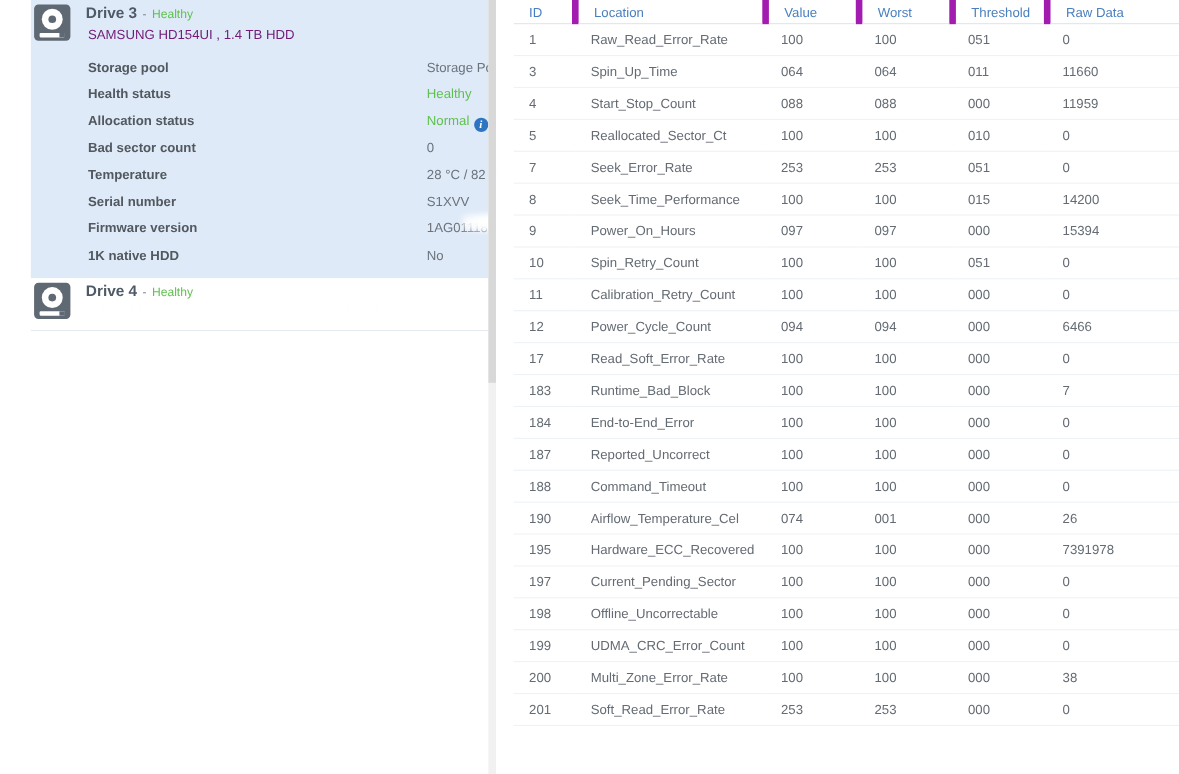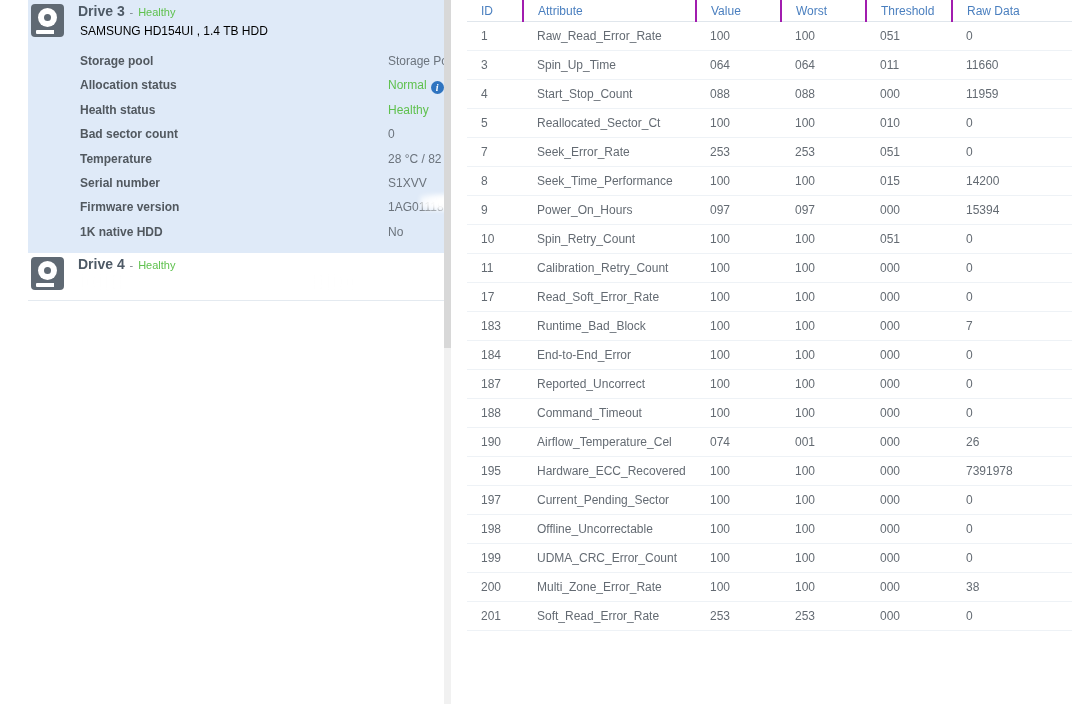--- a/index.html
+++ b/index.html
@@ -120,21 +120,21 @@
   .drive-title .status {
     font-weight: normal;
     font-size: 11px;
     color: #5fc14e;
   }
   .drive-model {
     position: absolute;
     left: 52px;
     top: 24px;
     font-size: 12px;
-    color: #000000;
+    color: #701a75;
     white-space: nowrap;
     text-align: center;
   }
   .drive-blur {
     position: absolute;
     left: 52px;
     top: 22px;
     width: 275px;
     height: 14px;
     background: linear-gradient(90deg, rgba(255,255,255,0) 0%, #ffffff 18%, #ffffff 82%, rgba(255,255,255,0) 100%);
@@ -249,21 +249,21 @@
   }
   table.smart th {
     text-align: left;
     font-weight: normal;
     color: #4a7fbf;
     font-size: 12px;
     padding: 0 0 0 14px;
     height: 21px;
     vertical-align: middle;
     border-bottom: 1px solid #e0e6ec;
-    border-right: 2px solid #a21caf;
+    border-right: 6px solid #a21caf;
     background: #ffffff;
     white-space: nowrap;
   }
   table.smart th:first-child {
     padding-left: 14px;
   }
   table.smart th:last-child {
     border-right: none;
   }
   table.smart td {
@@ -302,26 +302,26 @@
             </div>
             <div class="drive-title"><span>Drive 3</span> <span class="dash">-</span> <span class="status">Healthy</span></div>
             <div class="drive-model">SAMSUNG HD154UI , 1.4 TB HDD</div>
           </div>
           <div class="detail-list">
             <div class="detail-row">
               <div class="detail-label">Storage pool</div>
               <div class="detail-value"><span>Storage Pool 3</span></div>
             </div>
             <div class="detail-row">
+              <div class="detail-label">Health status</div>
+              <div class="detail-value green"><span>Healthy</span></div>
+            </div>
+            <div class="detail-row">
               <div class="detail-label">Allocation status</div>
               <div class="detail-value green"><span>Normal</span><span class="info-icon">i</span></div>
-            </div>
-            <div class="detail-row">
-              <div class="detail-label">Health status</div>
-              <div class="detail-value green"><span>Healthy</span></div>
             </div>
             <div class="detail-row">
               <div class="detail-label">Bad sector count</div>
               <div class="detail-value"><span>0</span></div>
             </div>
             <div class="detail-row">
               <div class="detail-label">Temperature</div>
               <div class="detail-value"><span>28 °C / 82 °F</span></div>
             </div>
             <div class="detail-row">
@@ -365,21 +365,21 @@
         <col class="c-id">
           <col class="c-attr">
           <col class="c-value">
         <col class="c-worst">
           <col class="c-thr">
           <col class="c-raw">
       </colgroup>
       <thead>
         <tr id="smart-head-row">
             <th>ID</th>
-            <th>Attribute</th>
+            <th>Location</th>
             <th>Value</th>
             <th>Worst</th>
             <th>Threshold</th>
             <th>Raw Data</th>
           </tr>
       </thead>
       <tbody id="smart-body">
           <tr>
             <td>1</td>
             <td>Raw_Read_Error_Rate</td>
@@ -446,20 +446,28 @@
           </tr>
           <tr>
             <td>11</td>
             <td>Calibration_Retry_Count</td>
             <td>100</td>
             <td>100</td>
             <td>000</td>
             <td>0</td>
           </tr>
           <tr>
+            <td>12</td>
+            <td>Power_Cycle_Count</td>
+            <td>094</td>
+            <td>094</td>
+            <td>000</td>
+            <td>6466</td>
+          </tr>
+          <tr>
             <td>17</td>
             <td>Read_Soft_Error_Rate</td>
             <td>100</td>
             <td>100</td>
             <td>000</td>
             <td>0</td>
           </tr>
           <tr>
             <td>183</td>
             <td>Runtime_Bad_Block</td>

